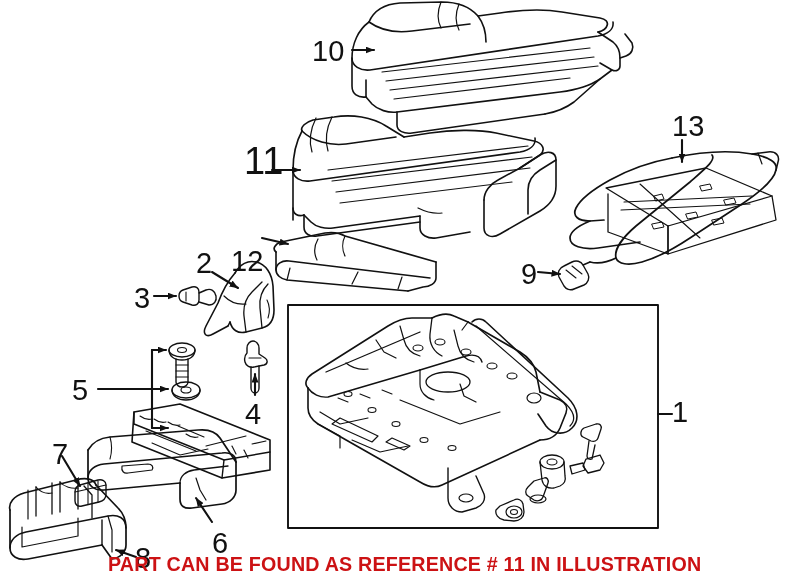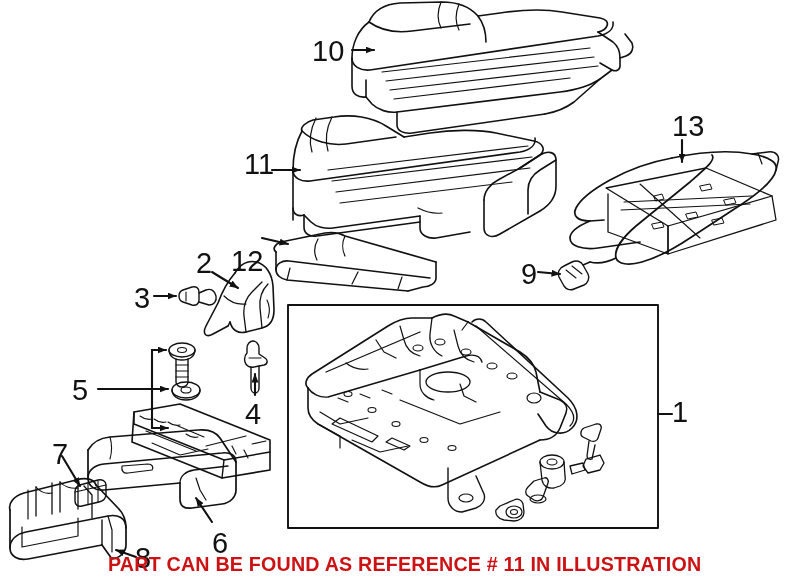--- a/index.html
+++ b/index.html
@@ -397,19 +397,19 @@
   <div class="callout-num" style="left:672px; top:398px; font-size:29px;">1</div>
   <div class="callout-num" style="left:196px; top:249px; font-size:29px;">2</div>
   <div class="callout-num" style="left:134px; top:284px; font-size:29px;">3</div>
   <div class="callout-num" style="left:245px; top:400px; font-size:29px;">4</div>
   <div class="callout-num" style="left:72px;  top:376px; font-size:29px;">5</div>
   <div class="callout-num" style="left:212px; top:529px; font-size:29px;">6</div>
   <div class="callout-num" style="left:52px;  top:440px; font-size:29px;">7</div>
   <div class="callout-num" style="left:135px; top:544px; font-size:29px;">8</div>
   <div class="callout-num" style="left:521px; top:260px; font-size:29px;">9</div>
   <div class="callout-num" style="left:312px; top:37px;  font-size:29px;">10</div>
-  <div class="callout-num" style="left:244px; top:150px; font-size:29px;">11</div>
+  <div class="callout-num" style="left:244px; top:142px; font-size:38px;">11</div>
   <div class="callout-num" style="left:231px; top:225px; font-size:29px;margin-top:22px;">12</div>
   <div class="callout-num" style="left:672px; top:112px; font-size:29px;">13</div>
 
   <div class="note-banner">PART CAN BE FOUND AS REFERENCE # 11 IN ILLUSTRATION</div>
 
 </div>
 
 </body></html>

